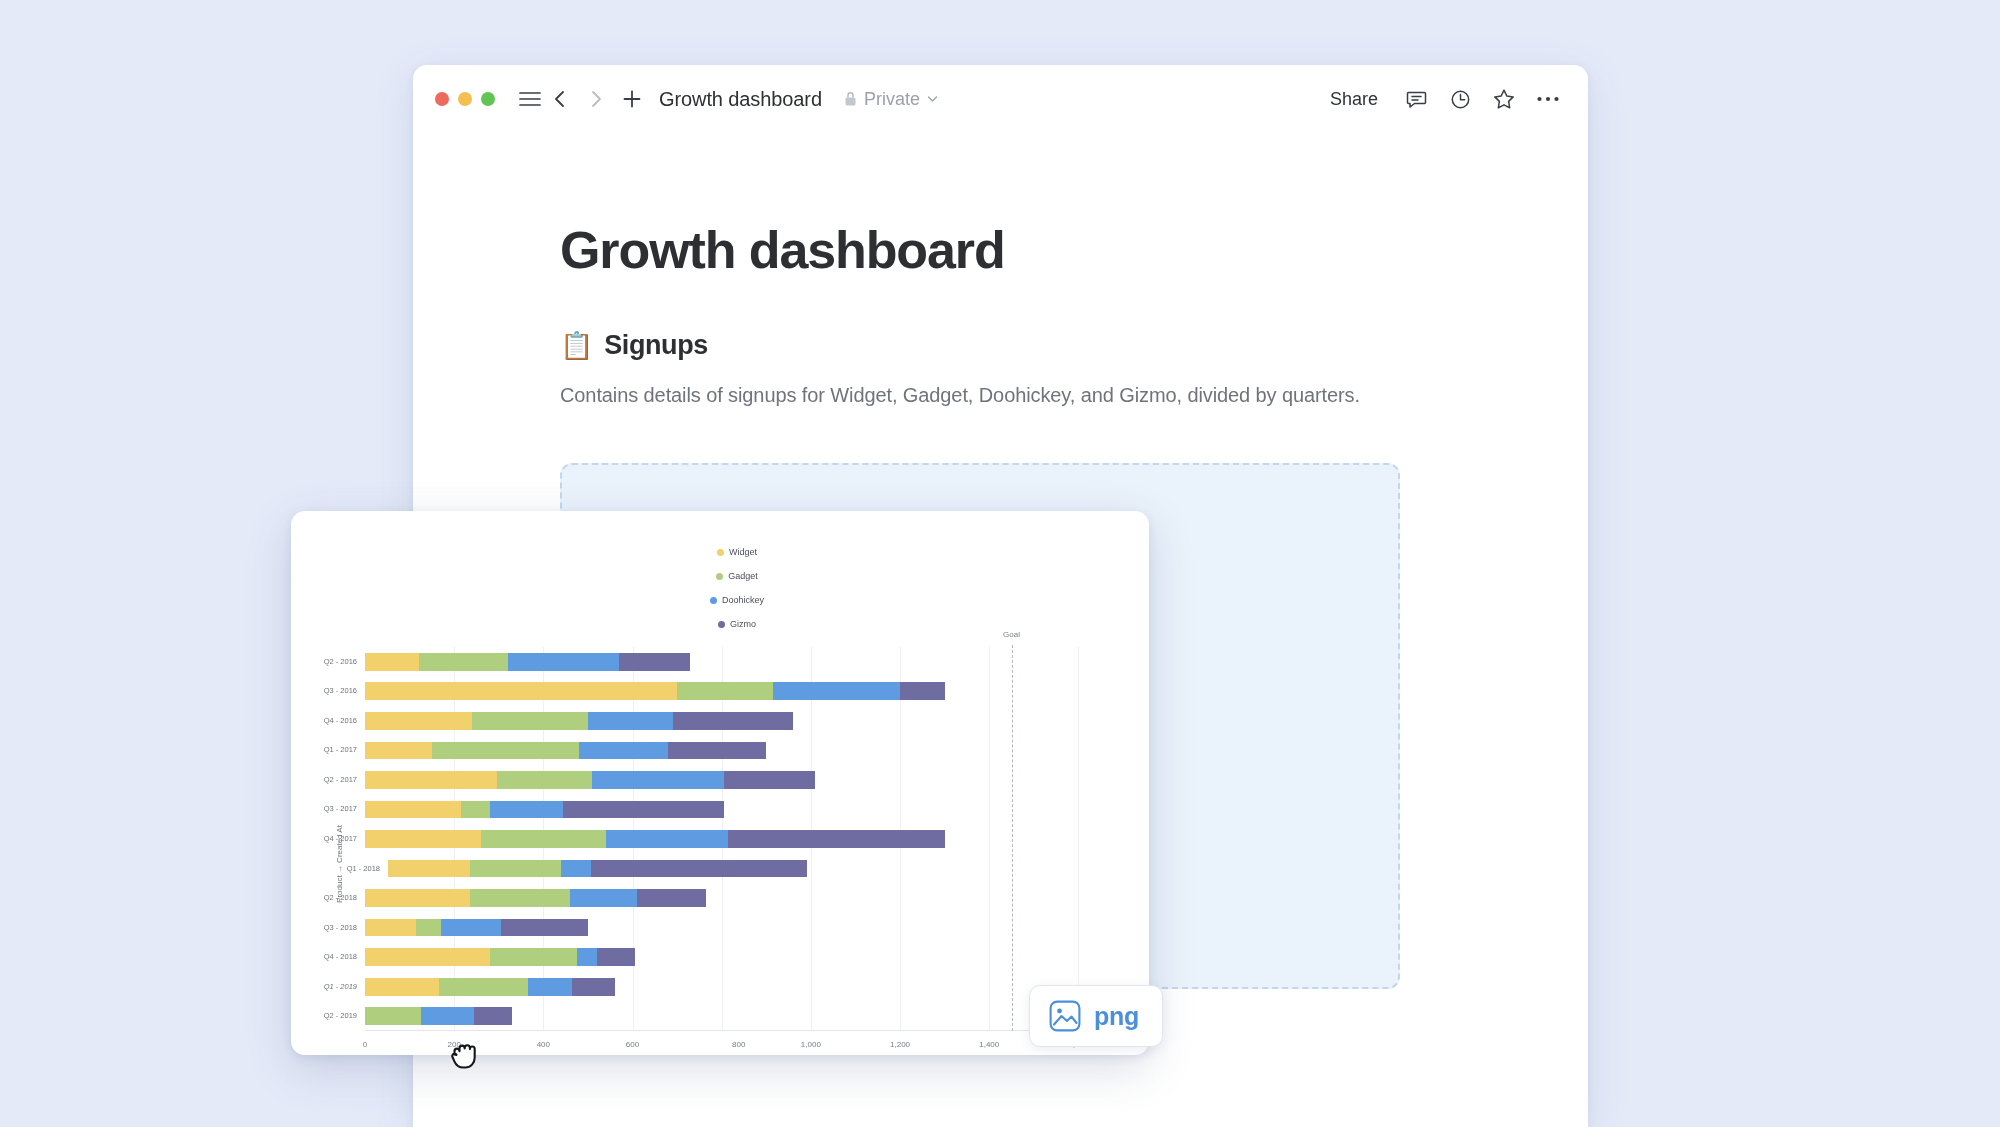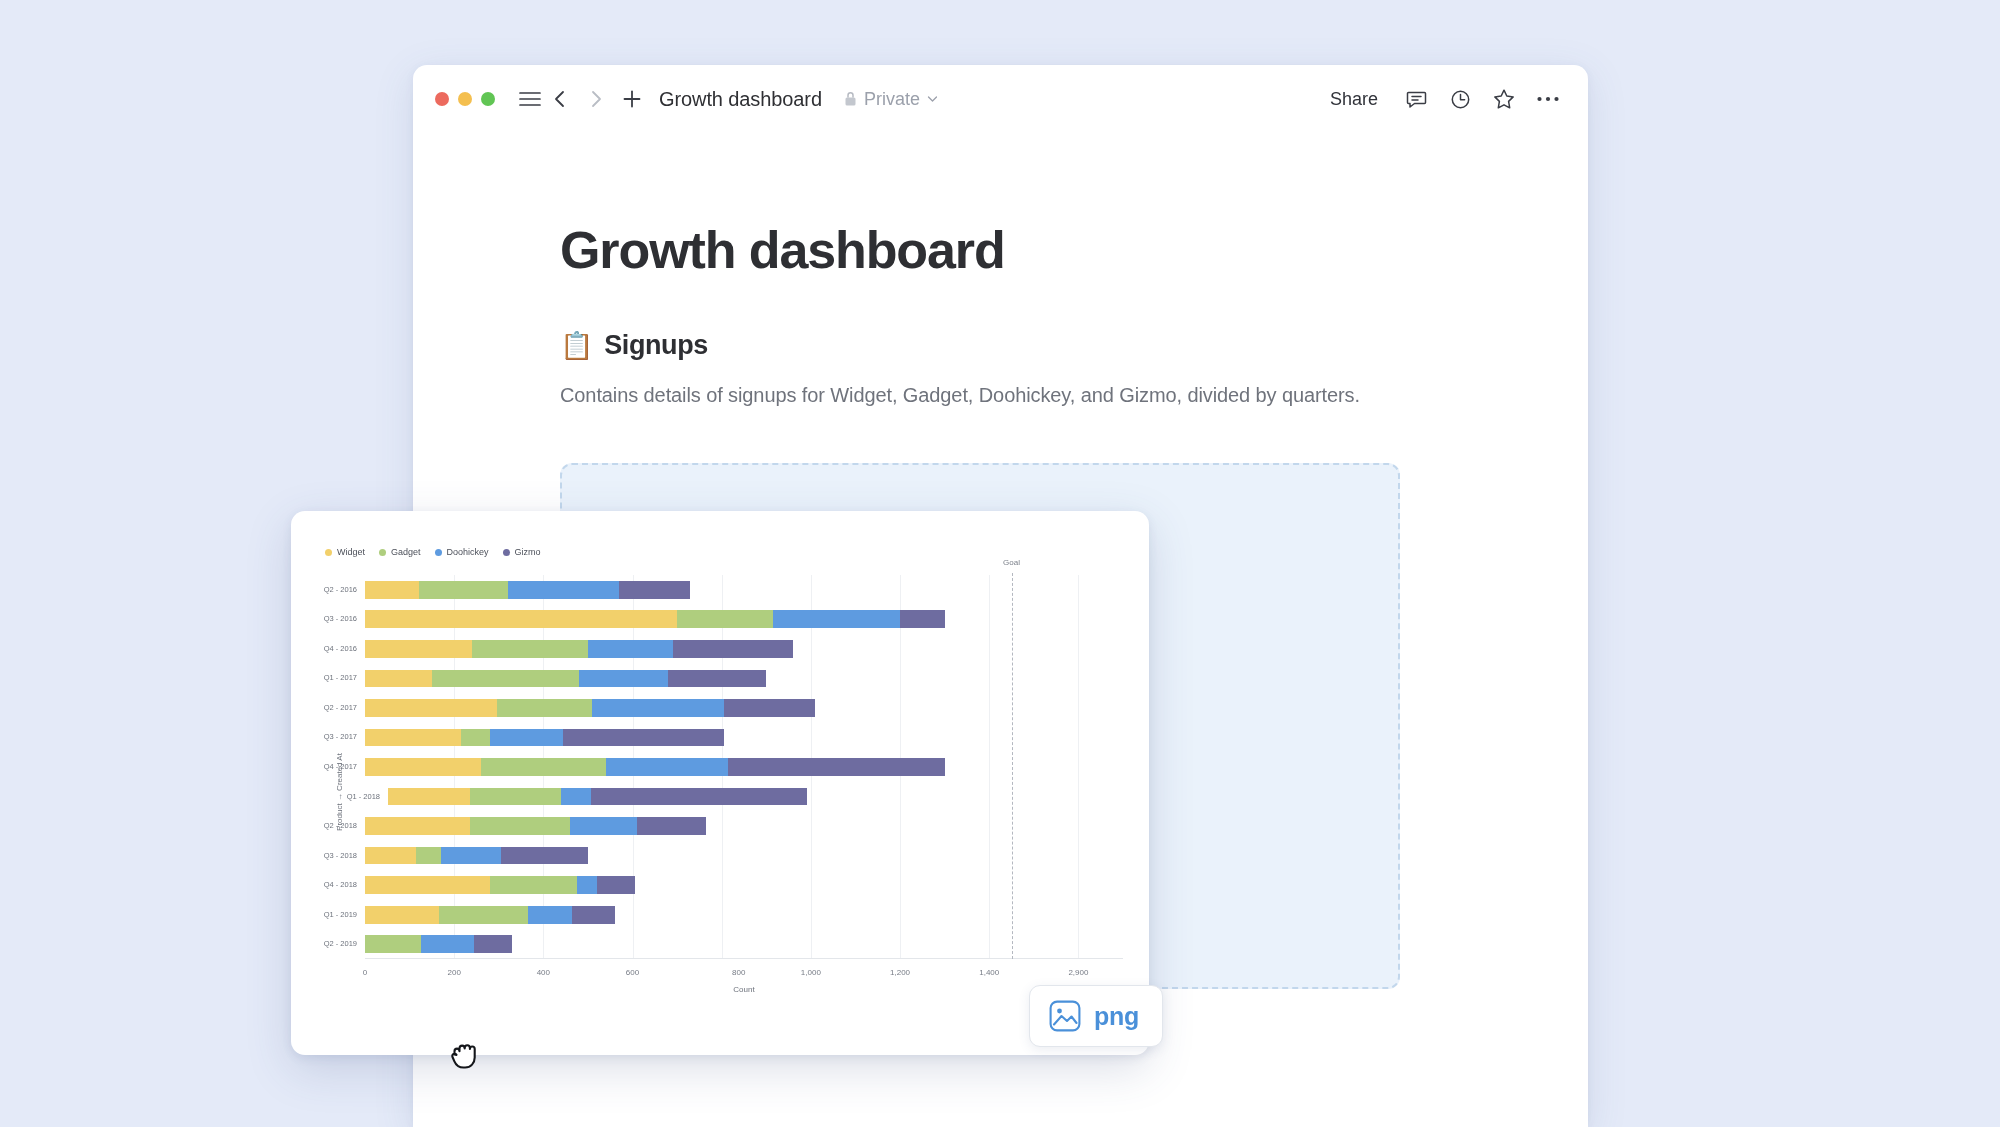--- a/index.html
+++ b/index.html
@@ -158,20 +158,21 @@
     box-shadow: 0 14px 46px rgba(60, 80, 130, 0.18), 0 3px 10px rgba(60, 80, 130, 0.10);
     overflow: hidden;
   }
 
   
   #chart-legend {
     display: flex;
     align-items: center;
     gap: 14px;
     padding: 36px 0 0 34px;
+    flex-direction: column;
   }
   .legend-item {
     display: flex;
     align-items: center;
     gap: 5px;
     font-size: 9px;
     color: #4c505a;
     white-space: nowrap;
   }
   .legend-swatch {
@@ -517,21 +518,21 @@
             <div class="bar-seg" style="width: 11.4706%; background: rgb(110, 108, 160);"></div>
           </div>
           <div class="bar-row" style="top: 78.4615%; height: 4.61538%;">
             <div class="y-tick" style="top: 50%; transform: translateY(-50%);">Q4 - 2018</div>
             <div class="bar-seg" style="width: 16.4706%; background: rgb(242, 208, 107);"></div>
             <div class="bar-seg" style="width: 11.4706%; background: rgb(175, 206, 126);"></div>
             <div class="bar-seg" style="width: 2.64706%; background: rgb(94, 155, 224);"></div>
             <div class="bar-seg" style="width: 5%; background: rgb(110, 108, 160);"></div>
           </div>
           <div class="bar-row" style="top: 86.1538%; height: 4.61538%;">
-            <div class="y-tick" style="top: 50%; transform: translateY(-50%);">Q1 - 2019</div>
+            <div class="y-tick" style="top: 50%; transform: translateY(-50%); font-style: italic;">Q1 - 2019</div>
             <div class="bar-seg" style="width: 9.70588%; background: rgb(242, 208, 107);"></div>
             <div class="bar-seg" style="width: 11.7647%; background: rgb(175, 206, 126);"></div>
             <div class="bar-seg" style="width: 5.88235%; background: rgb(94, 155, 224);"></div>
             <div class="bar-seg" style="width: 5.58824%; background: rgb(110, 108, 160);"></div>
           </div>
           <div class="bar-row" style="top: 93.8462%; height: 4.61538%;">
             <div class="y-tick" style="top: 50%; transform: translateY(-50%);">Q2 - 2019</div>
             <div class="bar-seg" style="width: 7.35294%; background: rgb(175, 206, 126);"></div>
             <div class="bar-seg" style="width: 7.05882%; background: rgb(94, 155, 224);"></div>
             <div class="bar-seg" style="width: 5%; background: rgb(110, 108, 160);"></div>

